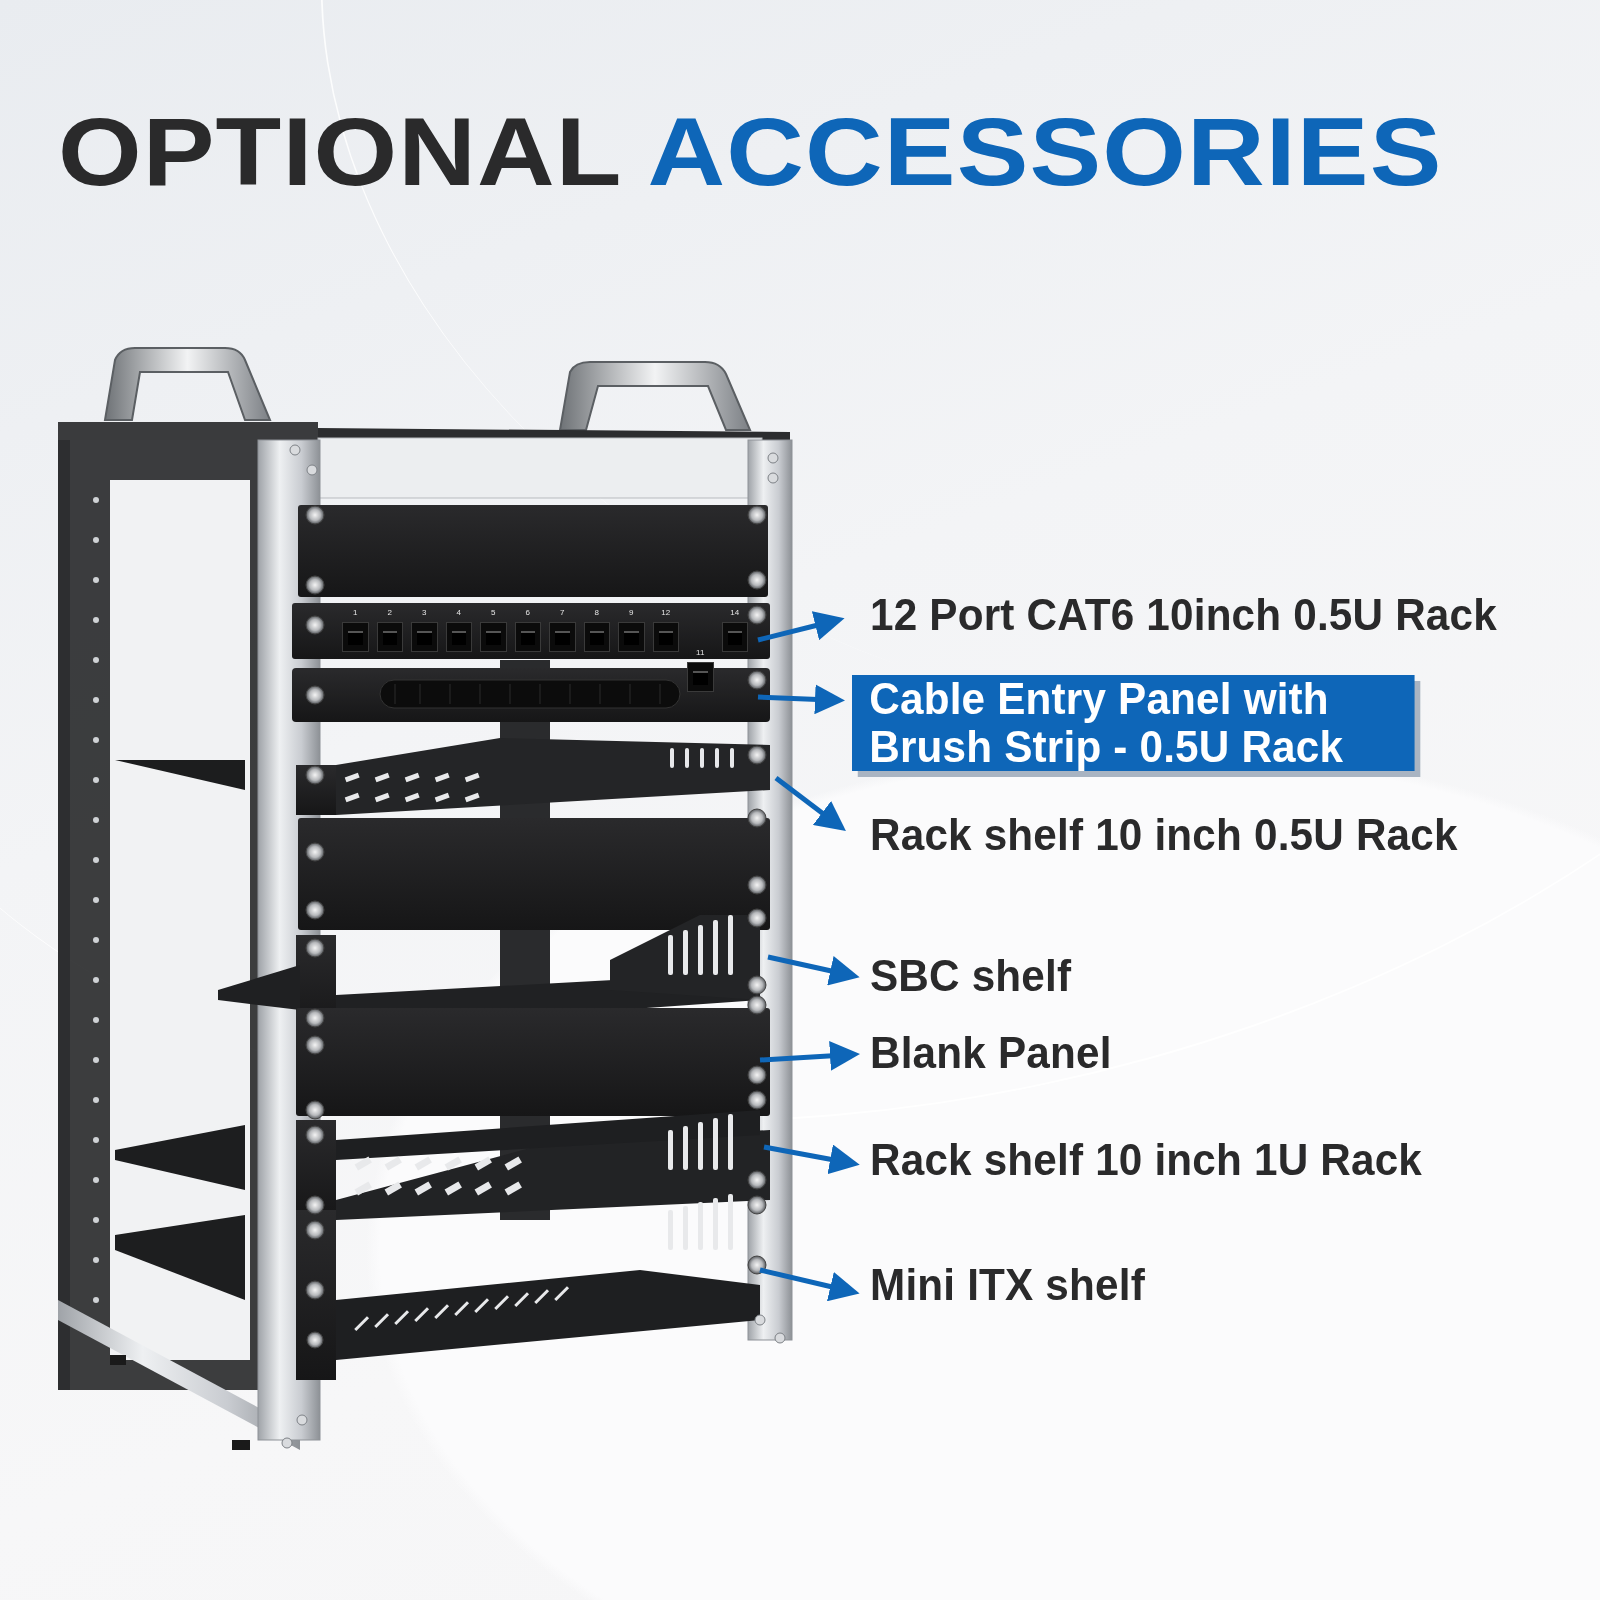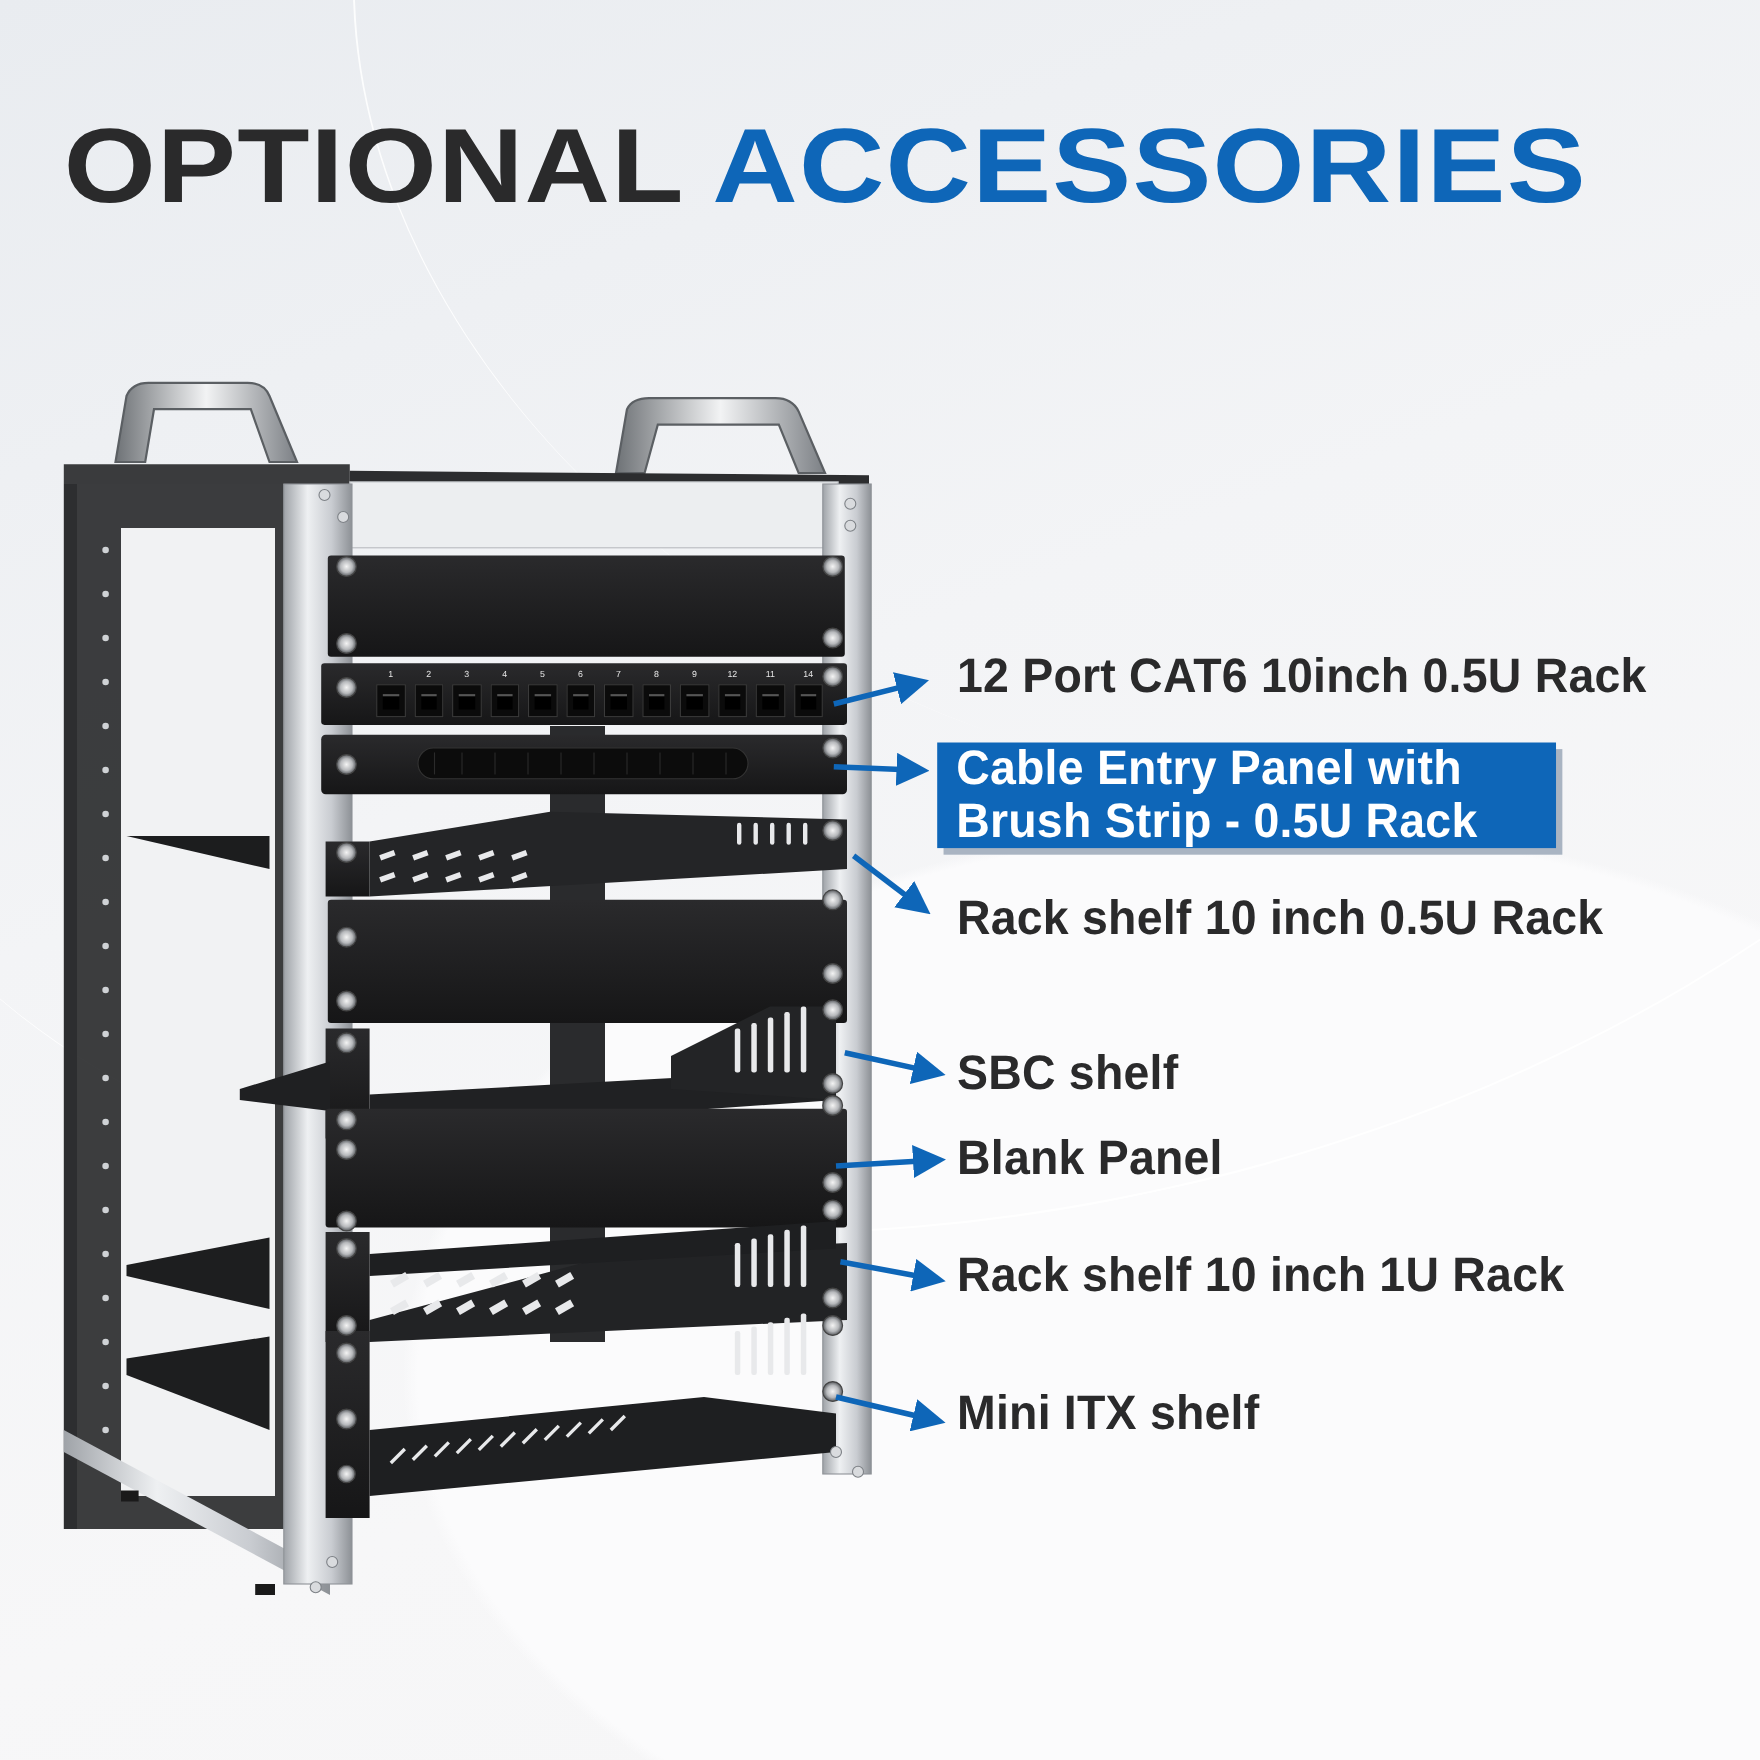--- a/index.html
+++ b/index.html
@@ -365,21 +365,21 @@
       <div style="position: absolute; top: 10px; left: 2px; right: 2px; height: 30px; background: rgb(11, 11, 11); border: 1px solid rgb(58, 58, 58);">
         <div style="position: absolute; left: 5px; right: 5px; top: 8px; height: 14px; background: rgb(0, 0, 0); border-top: 2px solid rgb(85, 85, 85);"></div>
       </div>
     </div>
     <div style="position: relative; flex: 1 1 0%; height: 46px;">
       <span style="position: absolute; top: -4px; left: 0px; right: 0px; text-align: center; font-size: 8px; color: rgb(229, 229, 229); font-family: &quot;Liberation Sans&quot;, sans-serif;">12</span>
       <div style="position: absolute; top: 10px; left: 2px; right: 2px; height: 30px; background: rgb(11, 11, 11); border: 1px solid rgb(58, 58, 58);">
         <div style="position: absolute; left: 5px; right: 5px; top: 8px; height: 14px; background: rgb(0, 0, 0); border-top: 2px solid rgb(85, 85, 85);"></div>
       </div>
     </div>
-    <div style="position: relative; flex: 1 1 0%; height: 46px;">
+    <div style="position: relative; flex: 1 1 0%; height: 46px; margin-top: 40px;">
       <span style="position: absolute; top: -4px; left: 0px; right: 0px; text-align: center; font-size: 8px; color: rgb(229, 229, 229); font-family: &quot;Liberation Sans&quot;, sans-serif;">11</span>
       <div style="position: absolute; top: 10px; left: 2px; right: 2px; height: 30px; background: rgb(11, 11, 11); border: 1px solid rgb(58, 58, 58);">
         <div style="position: absolute; left: 5px; right: 5px; top: 8px; height: 14px; background: rgb(0, 0, 0); border-top: 2px solid rgb(85, 85, 85);"></div>
       </div>
     </div>
     <div style="position: relative; flex: 1 1 0%; height: 46px;">
       <span style="position: absolute; top: -4px; left: 0px; right: 0px; text-align: center; font-size: 8px; color: rgb(229, 229, 229); font-family: &quot;Liberation Sans&quot;, sans-serif;">14</span>
       <div style="position: absolute; top: 10px; left: 2px; right: 2px; height: 30px; background: rgb(11, 11, 11); border: 1px solid rgb(58, 58, 58);">
         <div style="position: absolute; left: 5px; right: 5px; top: 8px; height: 14px; background: rgb(0, 0, 0); border-top: 2px solid rgb(85, 85, 85);"></div>
       </div>

